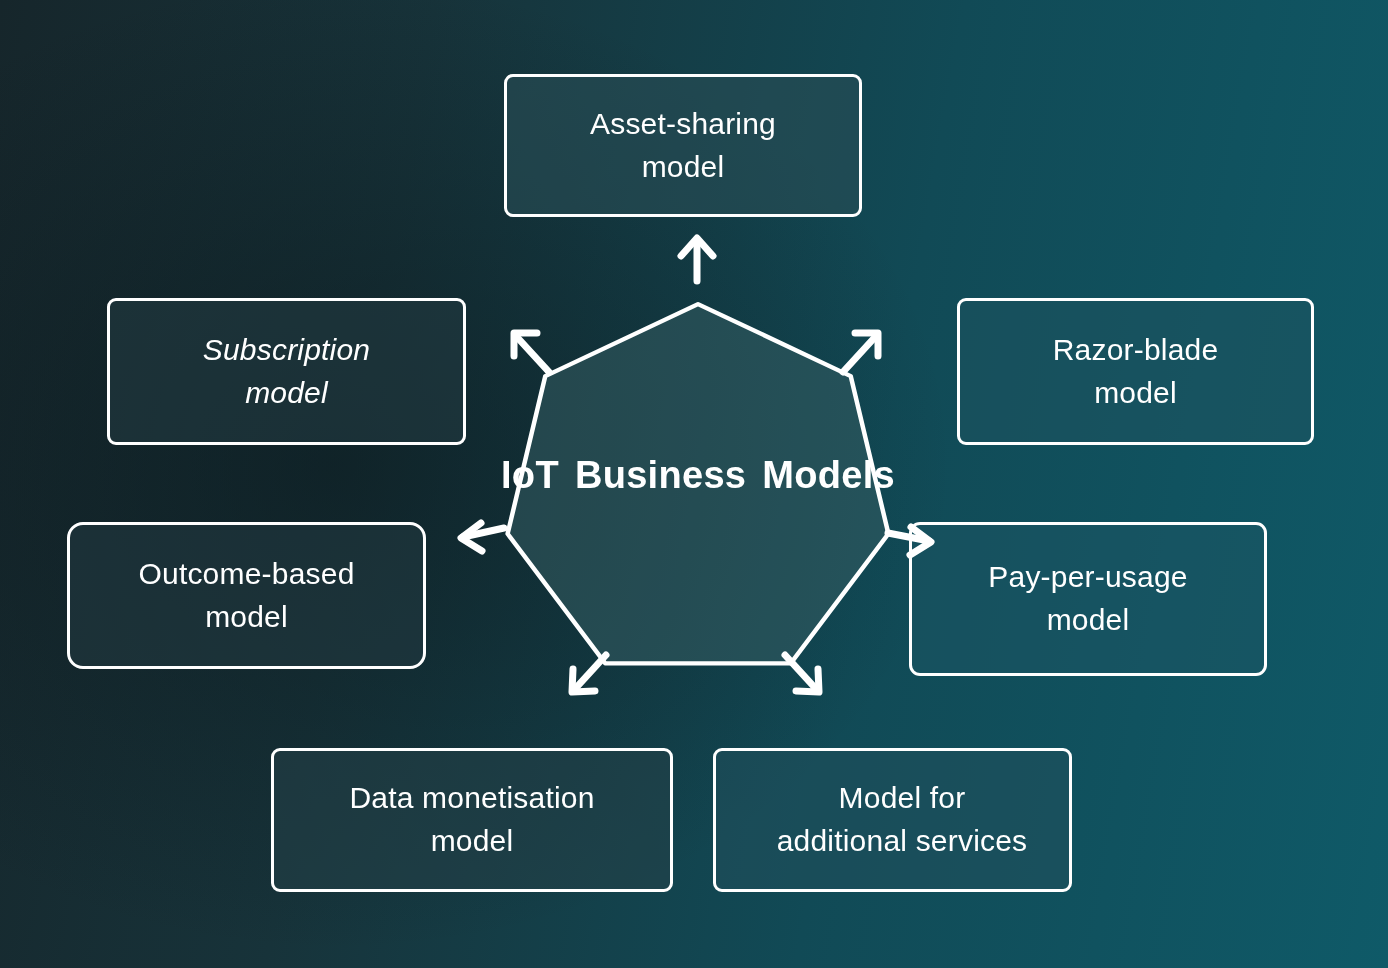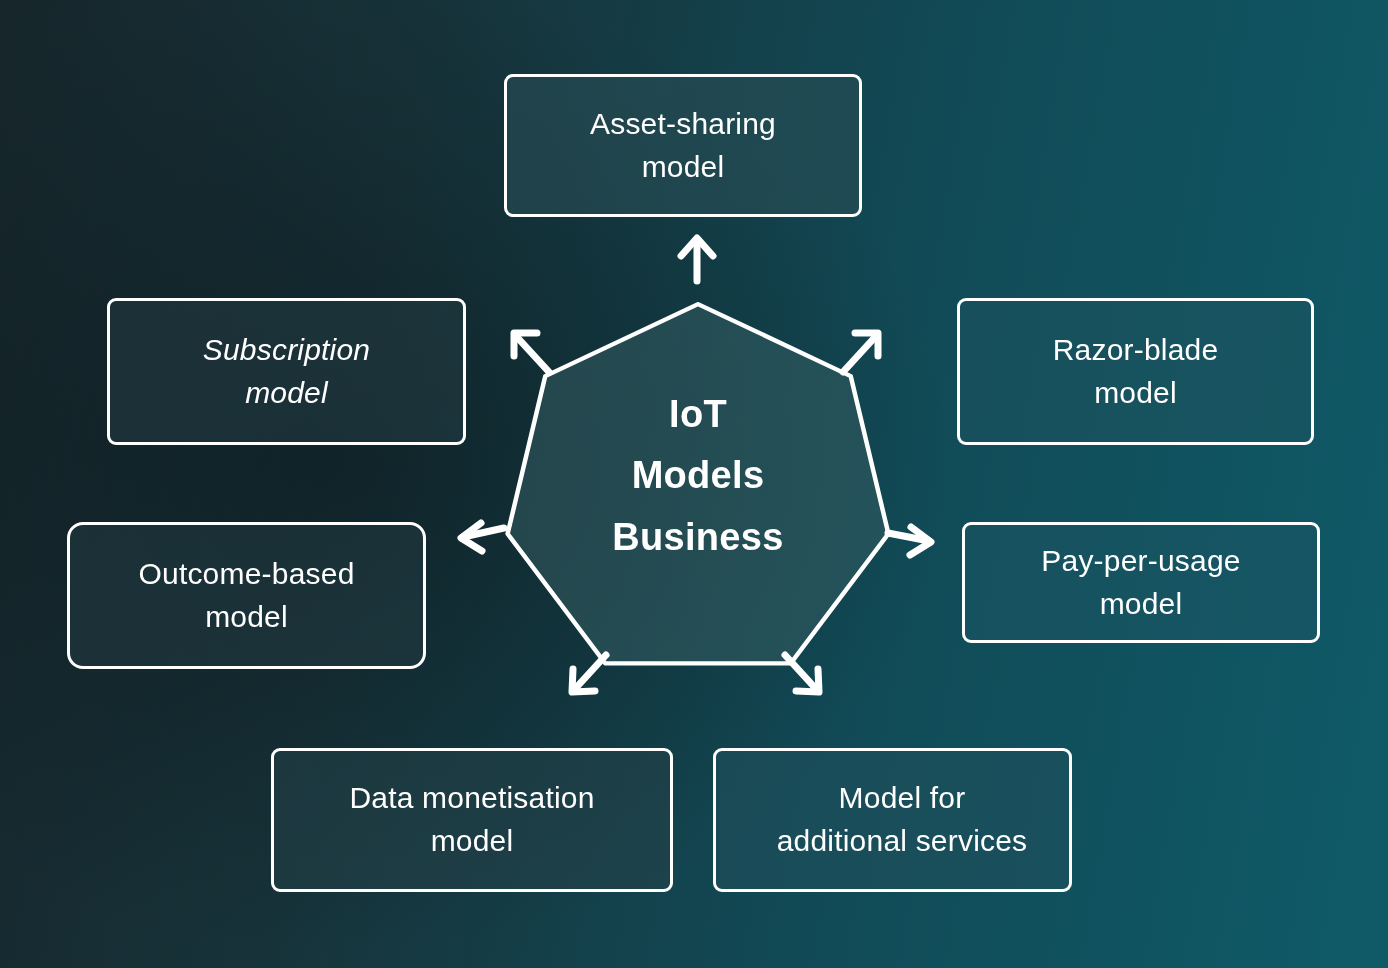--- a/index.html
+++ b/index.html
@@ -40,68 +40,69 @@
     color:#ffffff;
     padding:0 12px;
     white-space:pre-line;
   }
 
   
   .n-asset      { left:504px;  top:74px;  width:358px; height:143px; background:rgba(41,77,85,0.62); }
   .n-subs       { left:107px;  top:298px; width:359px; height:147px; background:rgba(34,59,66,0.58);font-style:italic; }
   .n-razor      { left:922px;  top:298px; width:357px; height:147px; background:rgba(29,83,96,0.55);margin-left:35px; }
   .n-outcome    { left:67px;   top:522px; width:359px; height:147px; background:rgba(34,59,66,0.55);border-radius:16px; }
-  .n-payper     { left:962px;  top:522px; width:358px; height:121px; background:rgba(27,86,100,0.55); }
+  .n-payper     { left:909px;  top:522px; width:358px; height:154px; background:rgba(27,86,100,0.55);border-radius:11px; }
   .n-data       { left:271px;  top:748px; width:402px; height:144px; background:rgba(36,66,73,0.55); }
   .n-addserv    { left:713px;  top:748px; width:359px; height:144px; background:rgba(32,80,92,0.55);padding-left:19px; }
 
   #hub {
     position:absolute;
     left:512px; top:290px;
     width:372px; height:372px;
     z-index:2;
   }
   #hub svg { display:block; width:372px; height:372px; overflow:visible; }
   .hub-text {
     position:absolute;
     left:0; top:0;
     width:372px; height:372px;
     display:flex;
-    flex-direction:column;
+    flex-direction:row;
     align-items:center;
     justify-content:center;
     color:#ffffff;
     font-weight:700;
     font-size:38px;
     line-height:1.62;
     text-align:center;
     letter-spacing:0.3px;
     pointer-events:none;
+    gap:16px;
   }
 
   #arrows {
     position:absolute; left:0; top:0;
     width:1388px; height:968px;
     z-index:4;
     pointer-events:none;
   }
 </style>
 </head>
 <body>
 
 <div id="stage">
 
   <div id="hub">
     <svg viewBox="0 0 372 372">
       <polygon points="186,11 338.7,86.4 376.4,251.6 278.8,387.2 93.2,387.2 -4.4,251.6 33.3,86.4" transform="translate(0,-6) scale(1,0.955) translate(0,10)" fill="rgba(52,92,98,0.55)" stroke="#ffffff" stroke-width="4.5" stroke-linejoin="round"></polygon>
     </svg>
     <div class="hub-text">
       <span>IoT</span>
+      <span>Business</span>
       <span>Models</span>
-      <span>Business</span>
     </div>
   </div>
 
   <svg id="arrows" viewBox="0 0 1388 968">
     <g fill="none" stroke="#ffffff" stroke-width="7" stroke-linecap="round" stroke-linejoin="round">
 
       <g>
         <line x1="697" y1="281" x2="697" y2="240"></line>
         <polyline points="681,256 697,238 713,256"></polyline>
       </g>

